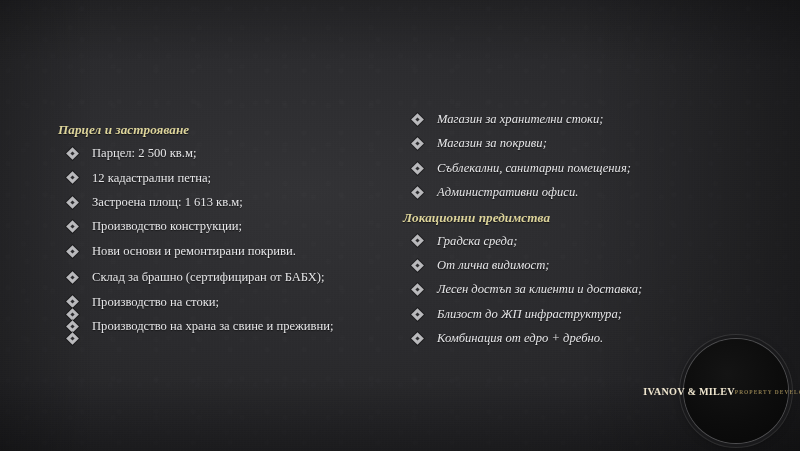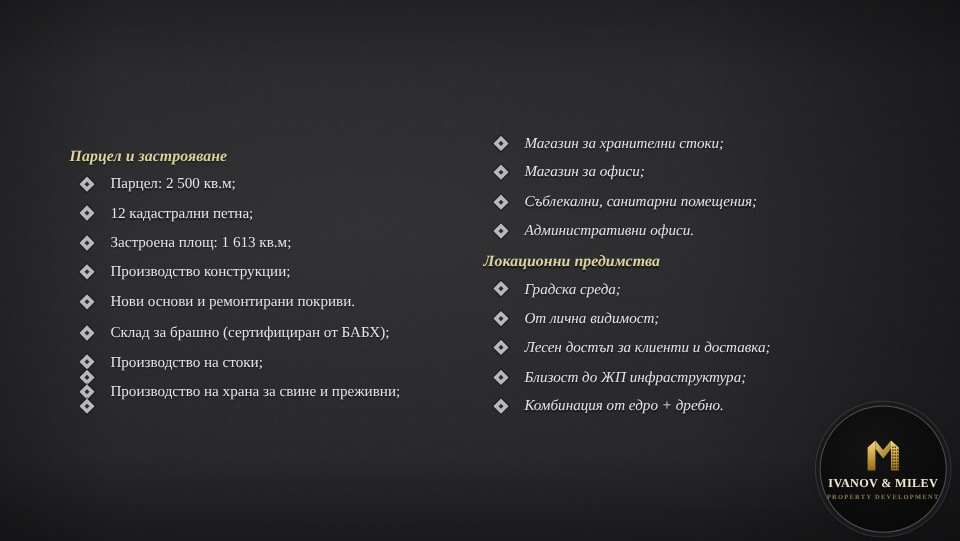--- a/index.html
+++ b/index.html
@@ -153,21 +153,20 @@
     width: 104px;
     height: 104px;
     border-radius: 50%;
     background: radial-gradient(circle at 42% 34%, #141414 0%, #0c0c0c 55%, #070707 100%);
     box-shadow:
       0 0 0 1px rgba(120,120,122,.55),
       0 0 0 4px rgba(24,24,26,.95),
       0 0 0 5px rgba(96,96,98,.35),
       0 2px 10px rgba(0,0,0,.65);
     display: flex;
-    flex-direction: column;
     align-items: center;
     justify-content: center;
     z-index: 6;
   }
   #logo-mark {
     width: 36px;
     height: 32px;
     margin-bottom: 4px;
     display: block;
   }
@@ -257,21 +256,21 @@
       <div class="col" id="col-right">
 
         <div>
           <ul class="bullets">
             <li>
               <span class="bullet-mark"></span>
               <span>Магазин за хранителни стоки;</span>
             </li>
             <li>
               <span class="bullet-mark"></span>
-              <span>Магазин за офиси;</span>
+              <span>Магазин за покриви;</span>
             </li>
             <li>
               <span class="bullet-mark"></span>
               <span>Съблекални, санитарни помещения;</span>
             </li>
             <li>
               <span class="bullet-mark"></span>
               <span>Административни офиси.</span>
             </li>
           </ul>

